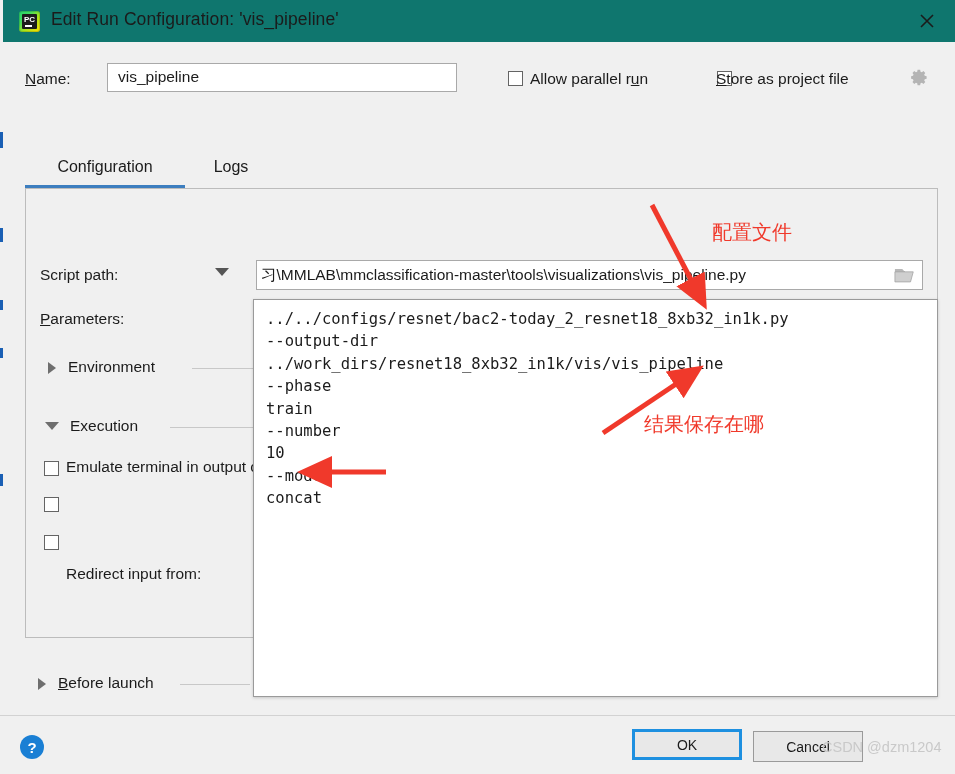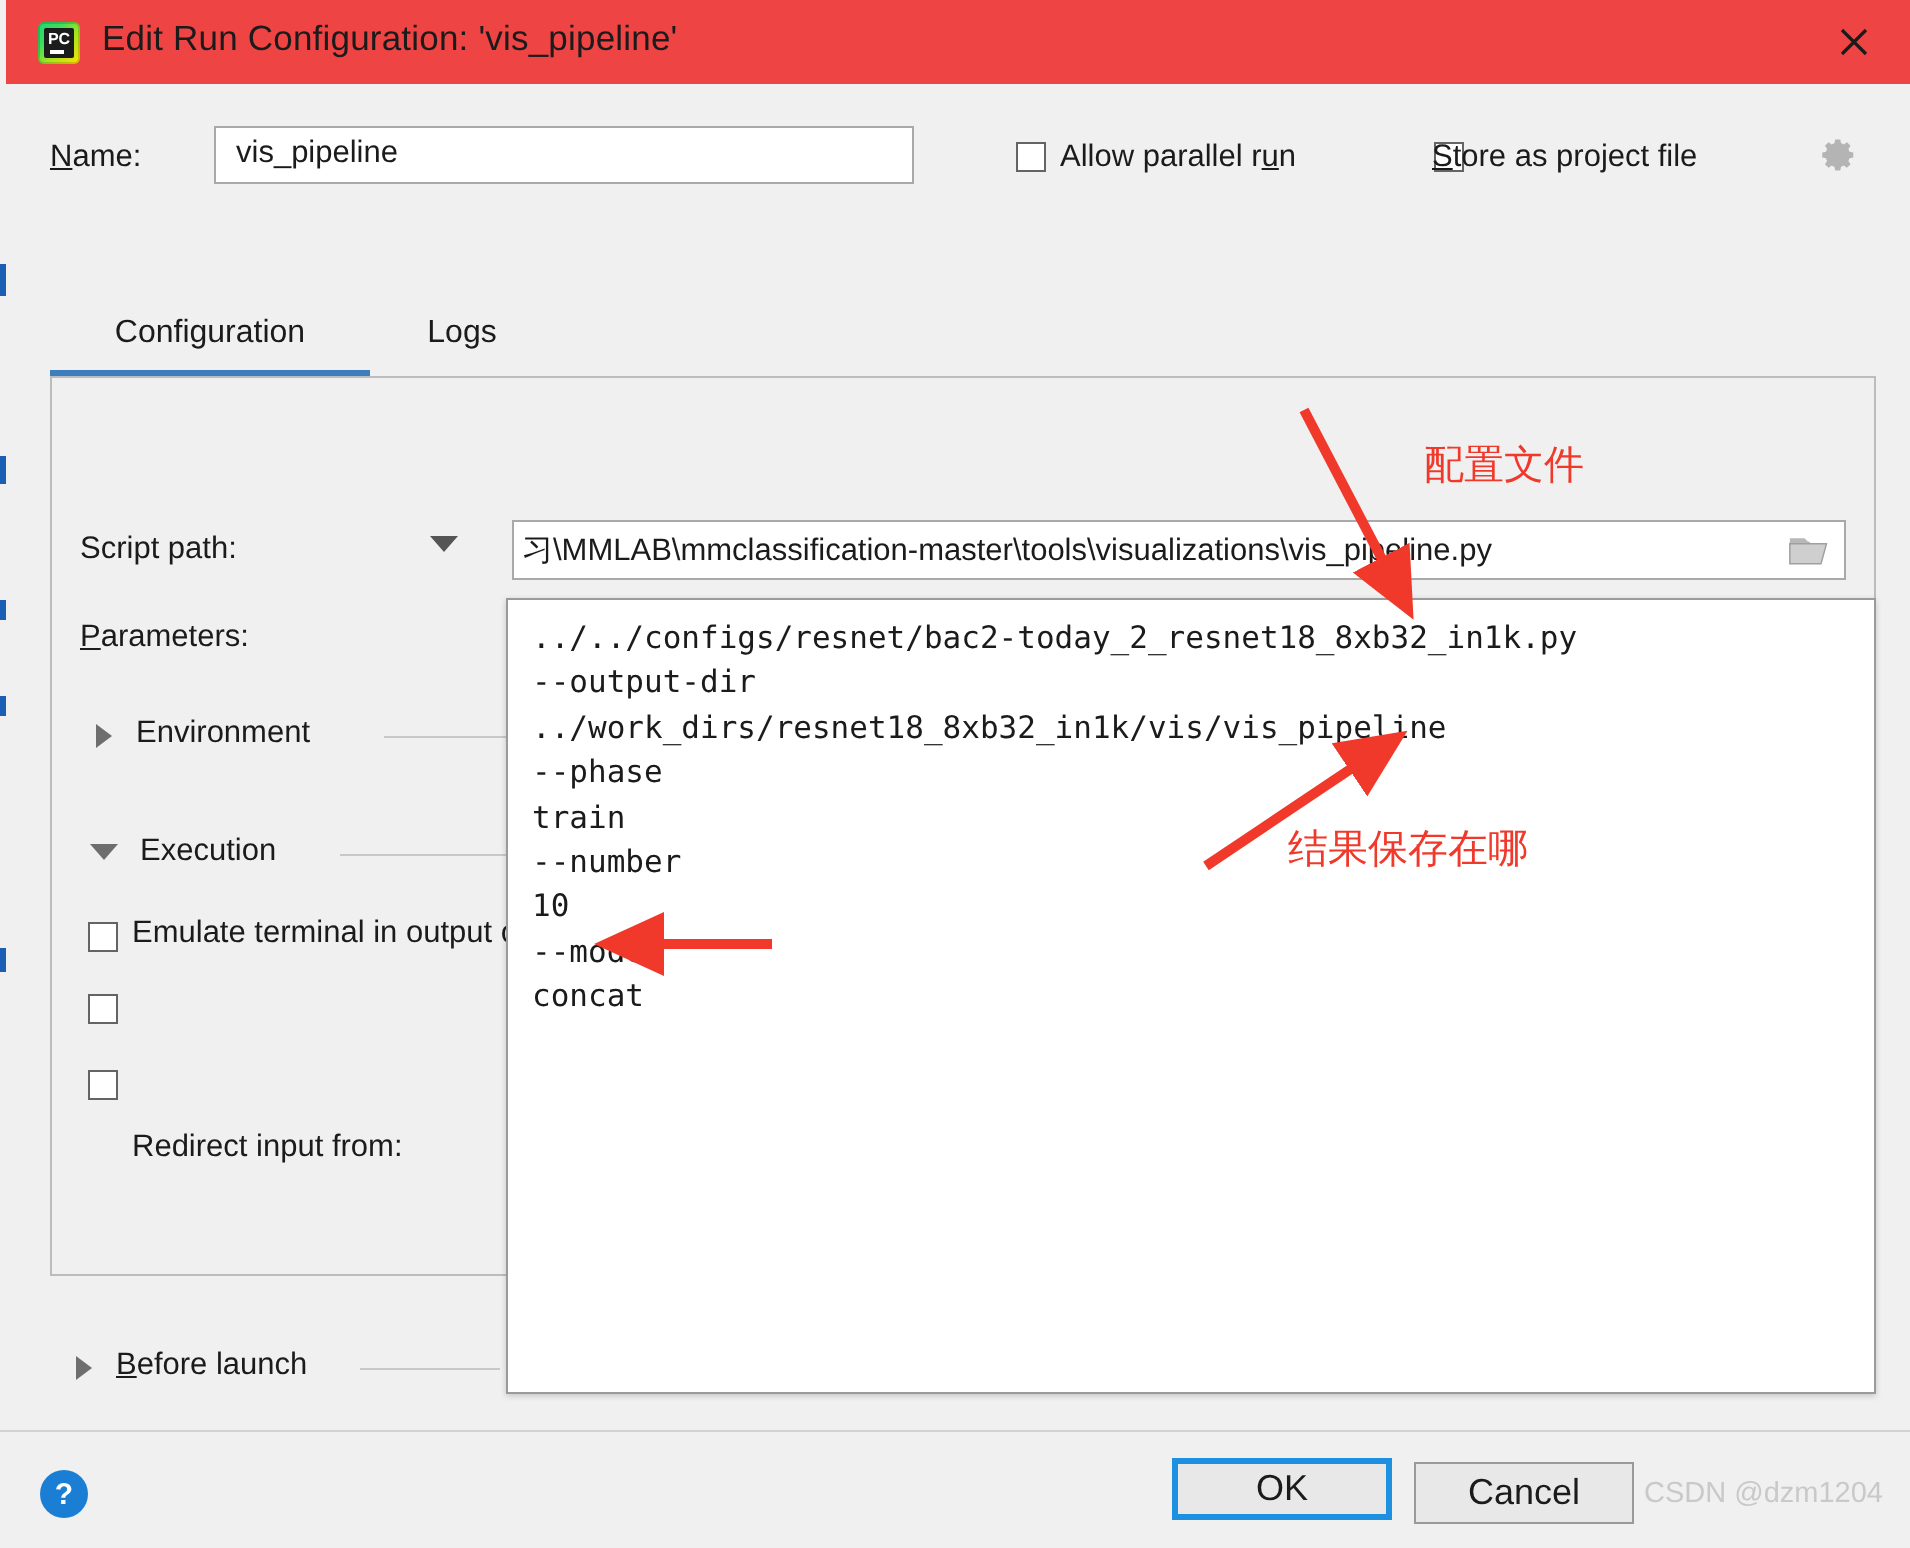--- a/index.html
+++ b/index.html
@@ -11,21 +11,21 @@
     overflow:hidden;
     position:relative;
   }
   #root{position:absolute;inset:0;background:#f0f0f0;}
 
   
   .edge-strip{position:absolute;left:0;top:0;width:3px;height:774px;background:#f0f0f0;}
   .edge-strip i{position:absolute;left:0;width:3px;background:#1a5fb4;display:block;}
 
   
-  .titlebar{position:absolute;left:3px;top:0;right:0;height:42px;background:#ef4444;}
+  .titlebar{position:absolute;left:3px;top:0;right:0;height:42px;background:#0f766e;}
   .app-icon{
     position:absolute;left:16px;top:11px;width:21px;height:21px;
     border-radius:3px;
     background:linear-gradient(135deg,#27d36f 0%,#3ddc5f 30%,#a8e41a 60%,#ffe000 100%);
     box-shadow:inset 0 0 0 1px rgba(0,0,0,.15);
   }
   .app-icon b{
     position:absolute;left:3px;top:3px;right:3px;bottom:3px;background:#1c1c1c;border-radius:1px;
     color:#fff;font-size:8px;font-weight:bold;line-height:9px;text-align:center;
     font-family:"Liberation Sans",sans-serif;padding-top:1px;box-sizing:border-box;
@@ -112,21 +112,21 @@
   .params-box pre{
     margin:0;padding:8px 0 0 12px;
     font-family:"DejaVu Sans Mono","Liberation Mono",monospace;
     font-size:15.5px;line-height:22.4px;color:#1b1b1b;white-space:pre;
   }
 
   
   .btn-row{position:absolute;left:0;top:715px;width:955px;height:59px;background:#f0f0f0;border-top:1px solid #d2d2d2;}
   .btn{
     position:absolute;height:31px;background:#e8e8e8;border:1px solid #9a9a9a;box-sizing:border-box;
-    font-size:18px;color:#1b1b1b;display:flex;align-items:center;justify-content:center;
+    font-size:14px;color:#1b1b1b;display:flex;align-items:center;justify-content:center;margin-left:46px;
   }
   .btn.default{border:3px solid #1e90e0;background:#e8e8e8;}
   .btn.disabled{color:#b4b4b4;border-color:#dcdcdc;background:#f0f0f0;}
   .help-btn{
     position:absolute;left:20px;top:735px;width:24px;height:24px;border-radius:50%;
     background:#1a7fd4;color:#fff;font-size:15px;font-weight:bold;
     display:flex;align-items:center;justify-content:center;
   }
   .watermark{
     position:absolute;left:822px;top:739px;font-size:14.5px;color:#c9c9c9;white-space:nowrap;

